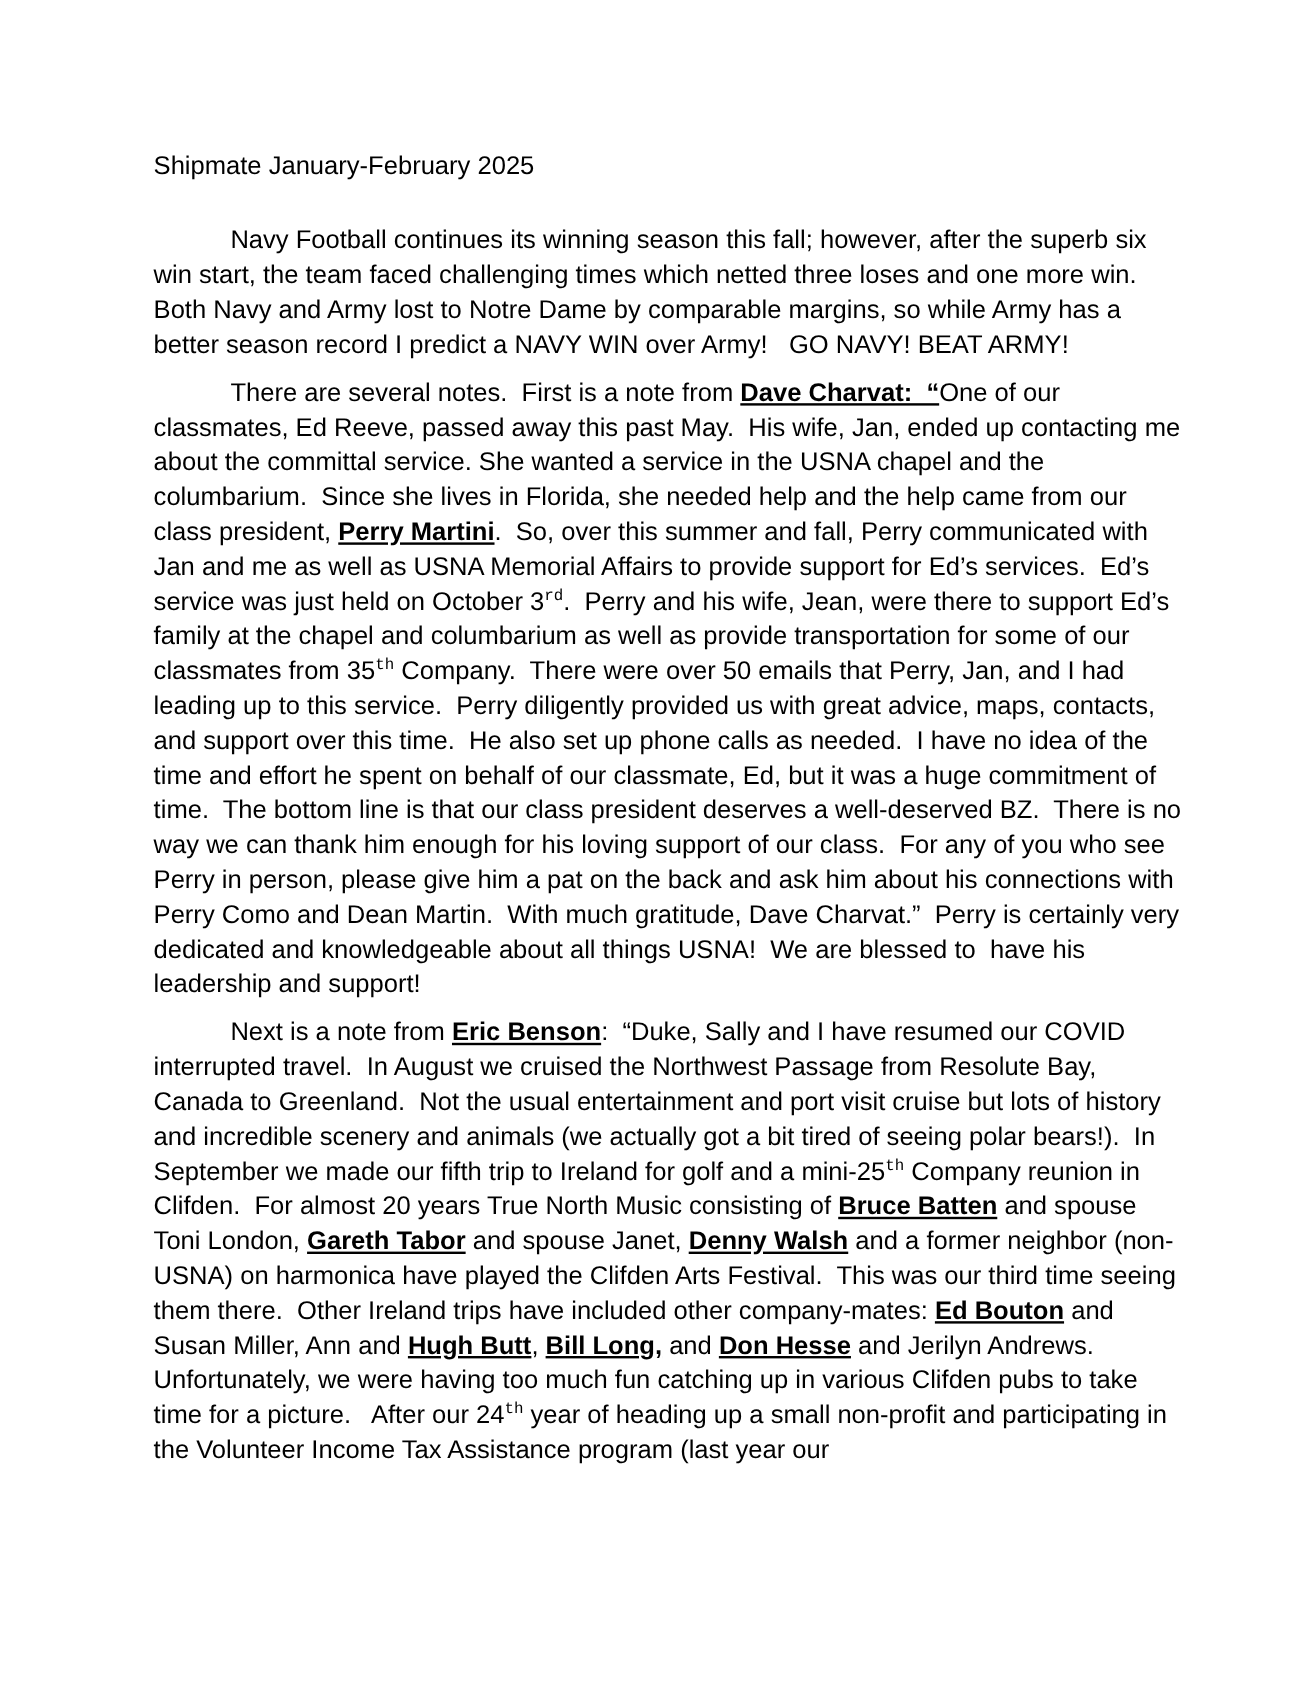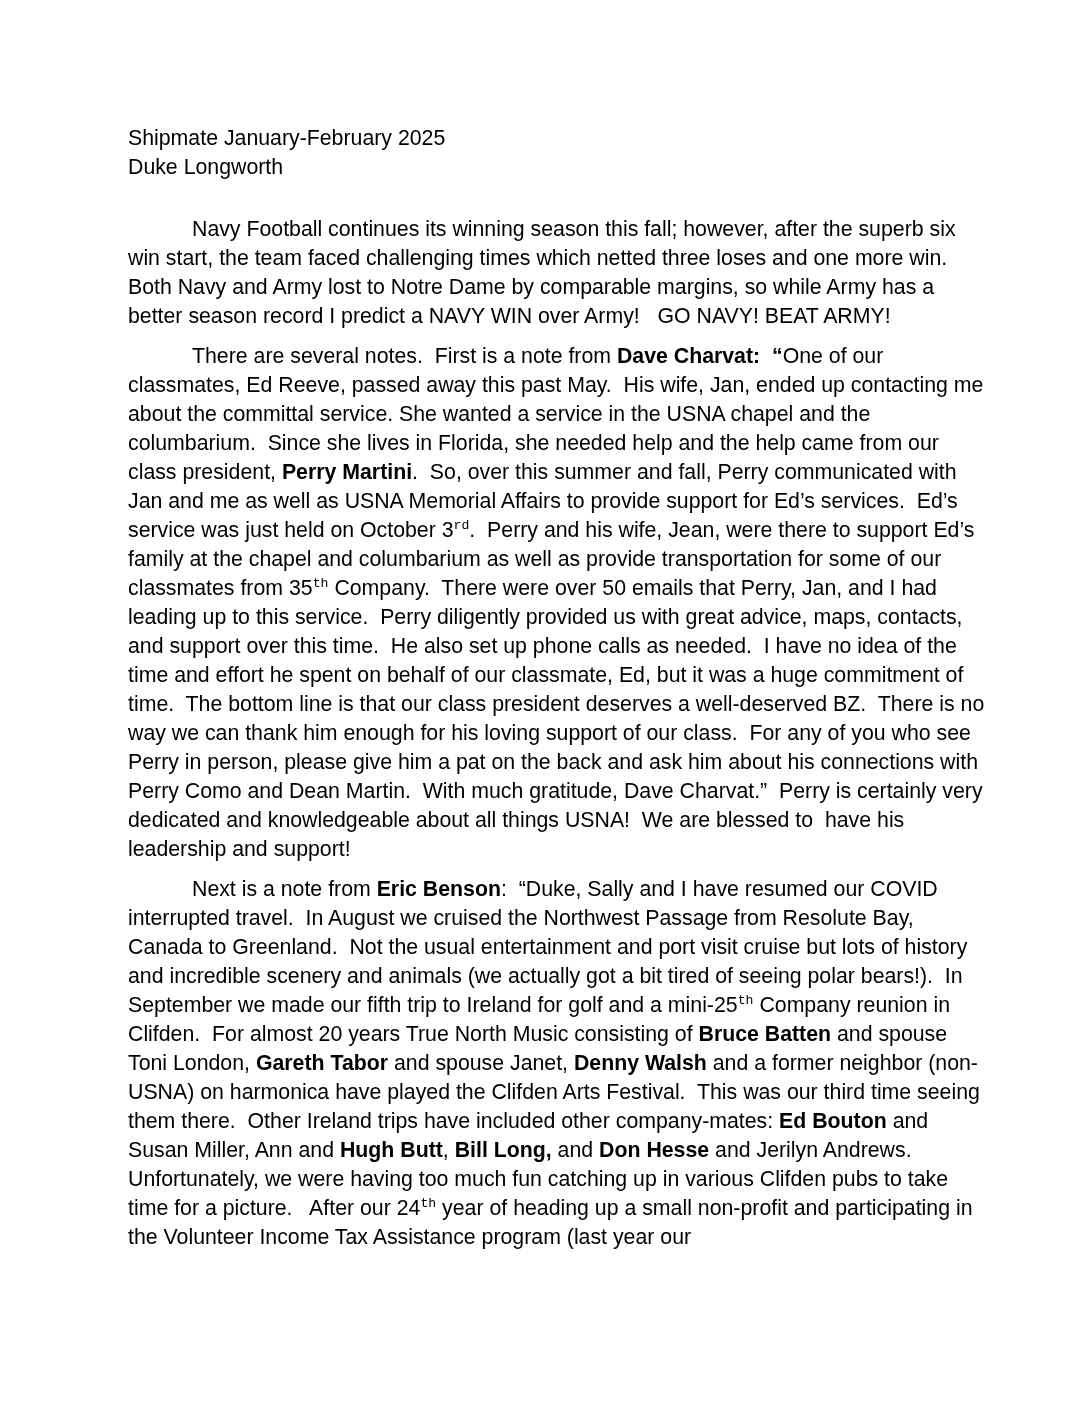--- a/index.html
+++ b/index.html
@@ -24,35 +24,34 @@
     margin: 0 0 33px 0;
   }
   .hline {
     white-space: pre-wrap;
   }
   .para {
     margin: 0 15px 11px 0;
     text-indent: 64px;
     white-space: pre-wrap;
   }
-  .b { font-weight: bold; }
+  .b { font-weight: bold; text-decoration: underline; }
   .i { }
   .sup {
     font-size: 0.62em;
     vertical-align: super;
     line-height: 0;
     font-family: Liberation Mono, monospace;
   }
 </style>
 </head>
 <body>
 
 <div class="page">
   <div class="header-block">
       <div class="hline">Shipmate January-February 2025</div>
-      <div class="hline">Duke Longworth</div>
     </div>
   <div class="body-block">
       <p class="para"><span>Navy Football continues its winning season this fall; however, after the superb six win start, the team faced challenging times which netted three loses and one more win. Both Navy and Army lost to Notre Dame by comparable margins, so while Army has a better season record I predict a NAVY WIN over Army!   GO NAVY! BEAT ARMY!</span></p>
       <p class="para"><span>There are several notes.  First is a note from </span><span class="b">Dave Charvat:  “</span><span>One of our classmates, Ed Reeve, passed away this past May.  His wife, Jan, ended up contacting me about the committal service. She wanted a service in the USNA chapel and the columbarium.  Since she lives in Florida, she needed help and the help came from our class president, </span><span class="b">Perry Martini</span><span>.  So, over this summer and fall, Perry communicated with Jan and me as well as USNA Memorial Affairs to provide support for Ed’s services.  Ed’s service was just held on October 3</span><span class="sup">rd</span><span>.  Perry and his wife, Jean, were there to support Ed’s family at the chapel and columbarium as well as provide transportation for some of our classmates from 35</span><span class="sup">th</span><span> Company.  There were over 50 emails that Perry, Jan, and I had leading up to this service.  Perry diligently provided us with great advice, maps, contacts, and support over this time.  He also set up phone calls as needed.  I have no idea of the time and effort he spent on behalf of our classmate, Ed, but it was a huge commitment of time.  The bottom line is that our class president deserves a well-deserved BZ.  There is no way we can thank him enough for his loving support of our class.  For any of you who see Perry in person, please give him a pat on the back and ask him about his connections with Perry Como and Dean Martin.  With much gratitude, Dave Charvat.”  Perry is certainly very dedicated and knowledgeable about all things USNA!  We are blessed to  have his leadership and support!</span></p>
       <p class="para"><span>Next is a note from </span><span class="b">Eric Benson</span><span>:  “Duke, Sally and I have resumed our COVID interrupted travel.  In August we cruised the Northwest Passage from Resolute Bay, Canada to Greenland.  Not the usual entertainment and port visit cruise but lots of history and incredible scenery and animals (we actually got a bit tired of seeing polar bears!).  In September we made our fifth trip to Ireland for golf and a mini-25</span><span class="sup">th</span><span> Company reunion in Clifden.  For almost 20 years </span><span class="i">True North Music</span><span> consisting of </span><span class="b">Bruce Batten</span><span> and spouse Toni London, </span><span class="b">Gareth Tabor</span><span> and spouse Janet, </span><span class="b">Denny Walsh</span><span> and a former neighbor (non-USNA) on harmonica have played the Clifden Arts Festival.  This was our third time seeing them there.  Other Ireland trips have included other company-mates: </span><span class="b">Ed Bouton</span><span> and Susan Miller, Ann and </span><span class="b">Hugh Butt</span><span>, </span><span class="b">Bill Long,</span><span> and </span><span class="b">Don Hesse</span><span> and Jerilyn Andrews.  Unfortunately, we were having too much fun catching up in various Clifden pubs to take time for a picture.   After our 24</span><span class="sup">th</span><span> year of heading up a small non-profit and participating in the Volunteer Income Tax Assistance program (last year our</span></p>
     </div>
 </div>
 
 </body></html>

